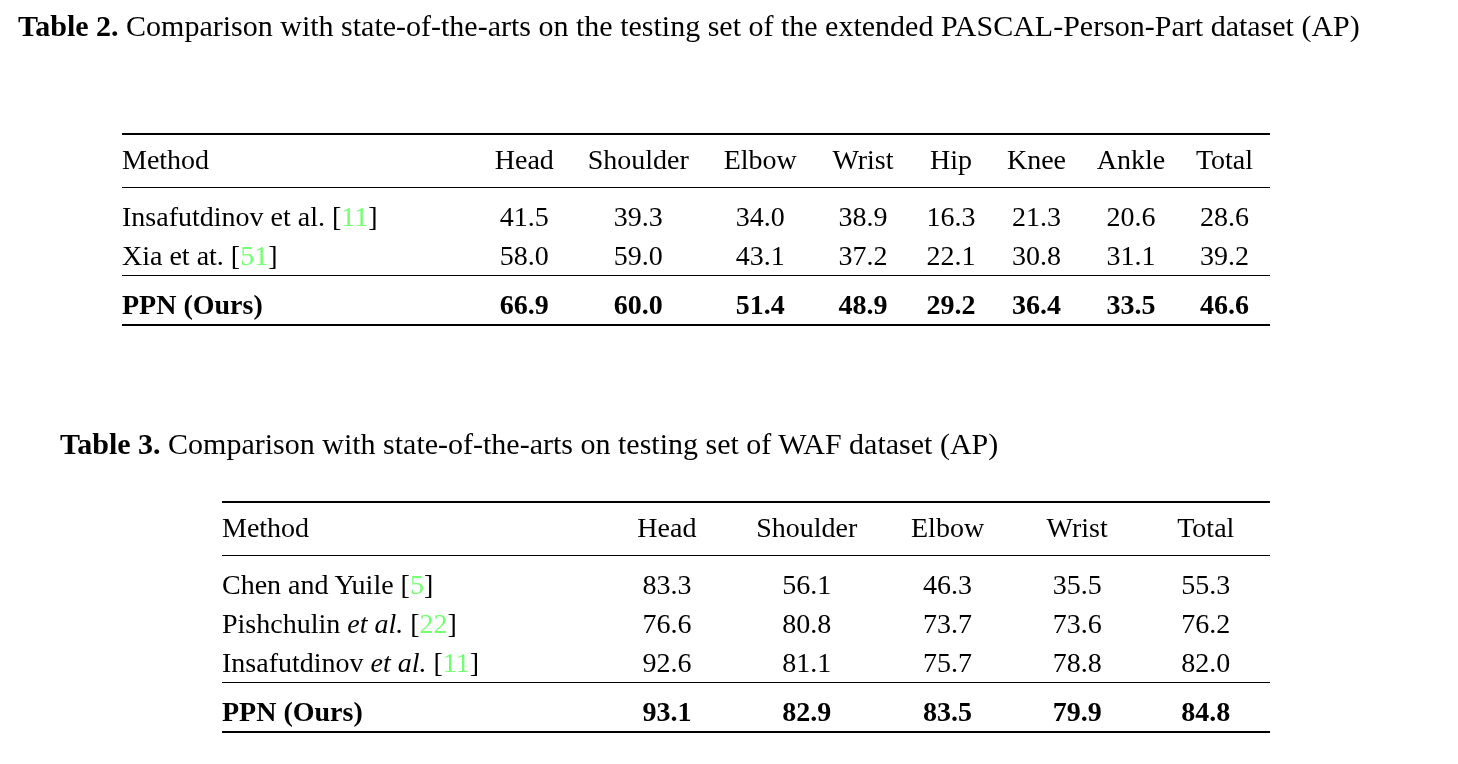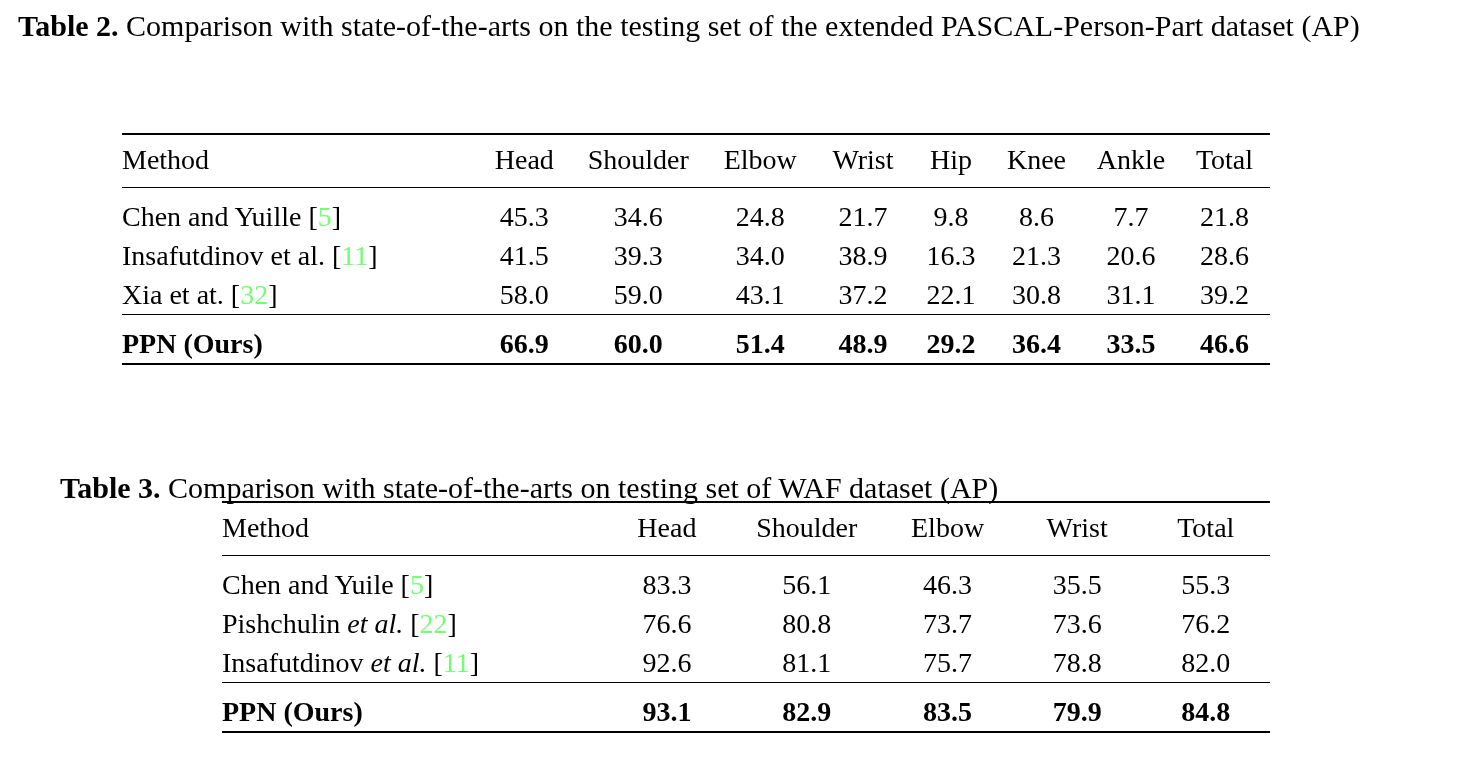--- a/index.html
+++ b/index.html
@@ -40,21 +40,20 @@
     text-align: justify;
     text-align-last: left;
   }
   #caption-table3 {
     position: absolute;
     left: 60px;
     top: 424px;
     width: 1360px;
     text-align: left;
     white-space: nowrap;
-    margin-top: 44px;
   }
 
   
   table {
     border-collapse: collapse;
     font-family: "Liberation Serif", serif;
     font-size: 28px;
     color: #000;
   }
   td, th {
@@ -156,46 +155,35 @@
           <td class="c-hip">Hip</td>
           <td class="c-knee">Knee</td>
           <td class="c-ankle">Ankle</td>
           <td class="c-total">Total</td>
         </tr>
 
         <tr class="spacer-row">
           <td colspan="9"></td>
         </tr>
 
-        <tr class="data">
-          <td class="method"><span>Chen and Yuille [</span><span class="refnum">5</span><span>]</span></td>
-          <td class="c-head">45.3</td>
-          <td class="c-shoulder">34.6</td>
-          <td class="c-elbow">24.8</td>
-          <td class="c-wrist">21.7</td>
-          <td class="c-hip">9.8</td>
-          <td class="c-knee">8.6</td>
-          <td class="c-ankle">7.7</td>
-          <td class="c-total">21.8</td>
-        </tr>
 
         <tr class="data">
           <td class="method"><span>Insafutdinov et al. [</span><span class="refnum">11</span><span>]</span></td>
           <td class="c-head">41.5</td>
           <td class="c-shoulder">39.3</td>
           <td class="c-elbow">34.0</td>
           <td class="c-wrist">38.9</td>
           <td class="c-hip">16.3</td>
           <td class="c-knee">21.3</td>
           <td class="c-ankle">20.6</td>
           <td class="c-total">28.6</td>
         </tr>
 
         <tr class="data rule-thin">
-          <td class="method"><span>Xia et at. [</span><span class="refnum">32</span><span>]</span></td>
+          <td class="method"><span>Xia et at. [</span><span class="refnum">51</span><span>]</span></td>
           <td class="c-head">58.0</td>
           <td class="c-shoulder">59.0</td>
           <td class="c-elbow">43.1</td>
           <td class="c-wrist">37.2</td>
           <td class="c-hip">22.1</td>
           <td class="c-knee">30.8</td>
           <td class="c-ankle">31.1</td>
           <td class="c-total">39.2</td>
         </tr>
 

